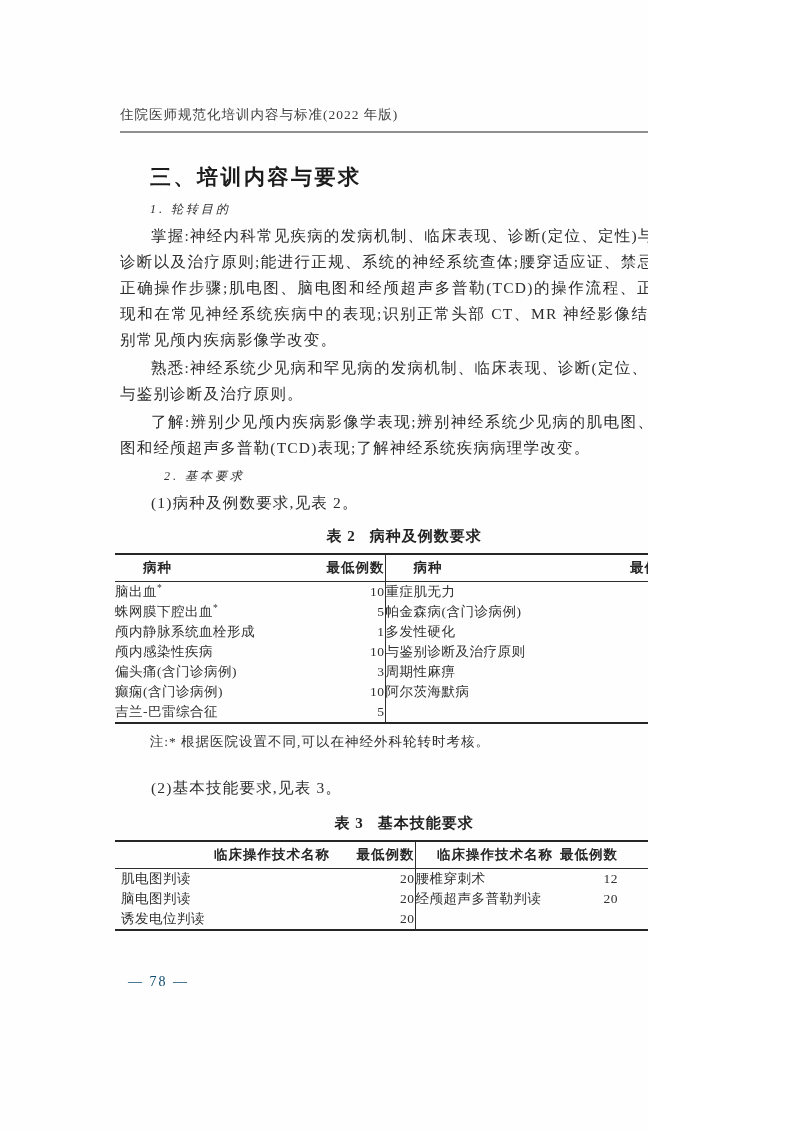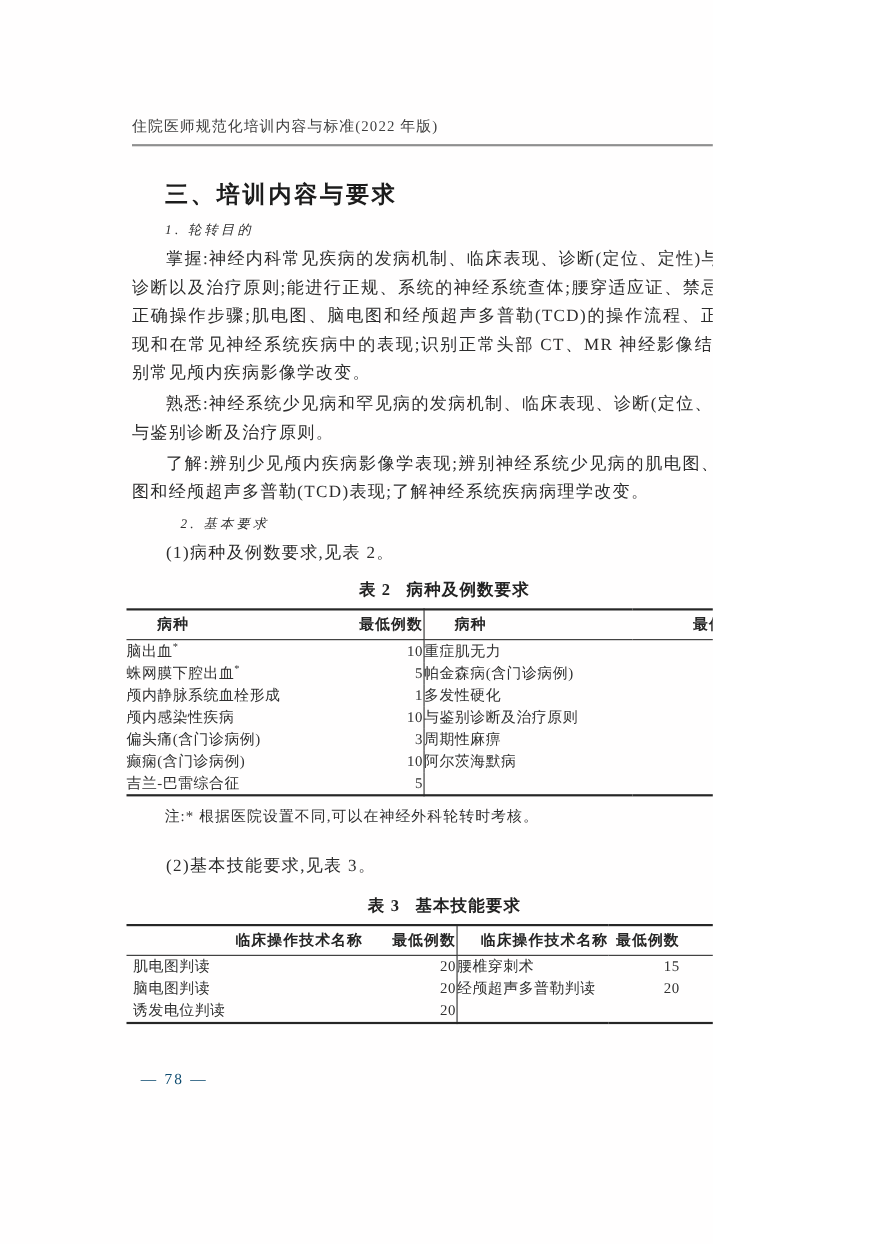--- a/index.html
+++ b/index.html
@@ -229,21 +229,21 @@
           <th class="cell-min vdiv">最低例数</th>
           <th class="cell-min">临床操作技术名称</th>
           <th class="cell-min min2">最低例数</th>
         </tr>
       </thead>
       <tbody>
         <tr>
           <td class="td-name" style="padding-left:6px;">肌电图判读</td>
           <td class="cell-min vdiv">20</td>
           <td class="td-name">腰椎穿刺术</td>
-          <td class="cell-min min2">15</td>
+          <td class="cell-min min2">12</td>
         </tr>
         <tr>
           <td class="td-name" style="padding-left:6px;">脑电图判读</td>
           <td class="cell-min vdiv">20</td>
           <td class="td-name">经颅超声多普勒判读</td>
           <td class="cell-min min2">20</td>
         </tr>
         <tr>
           <td class="td-name" style="padding-left:6px;">诱发电位判读</td>
           <td class="cell-min vdiv">20</td>

